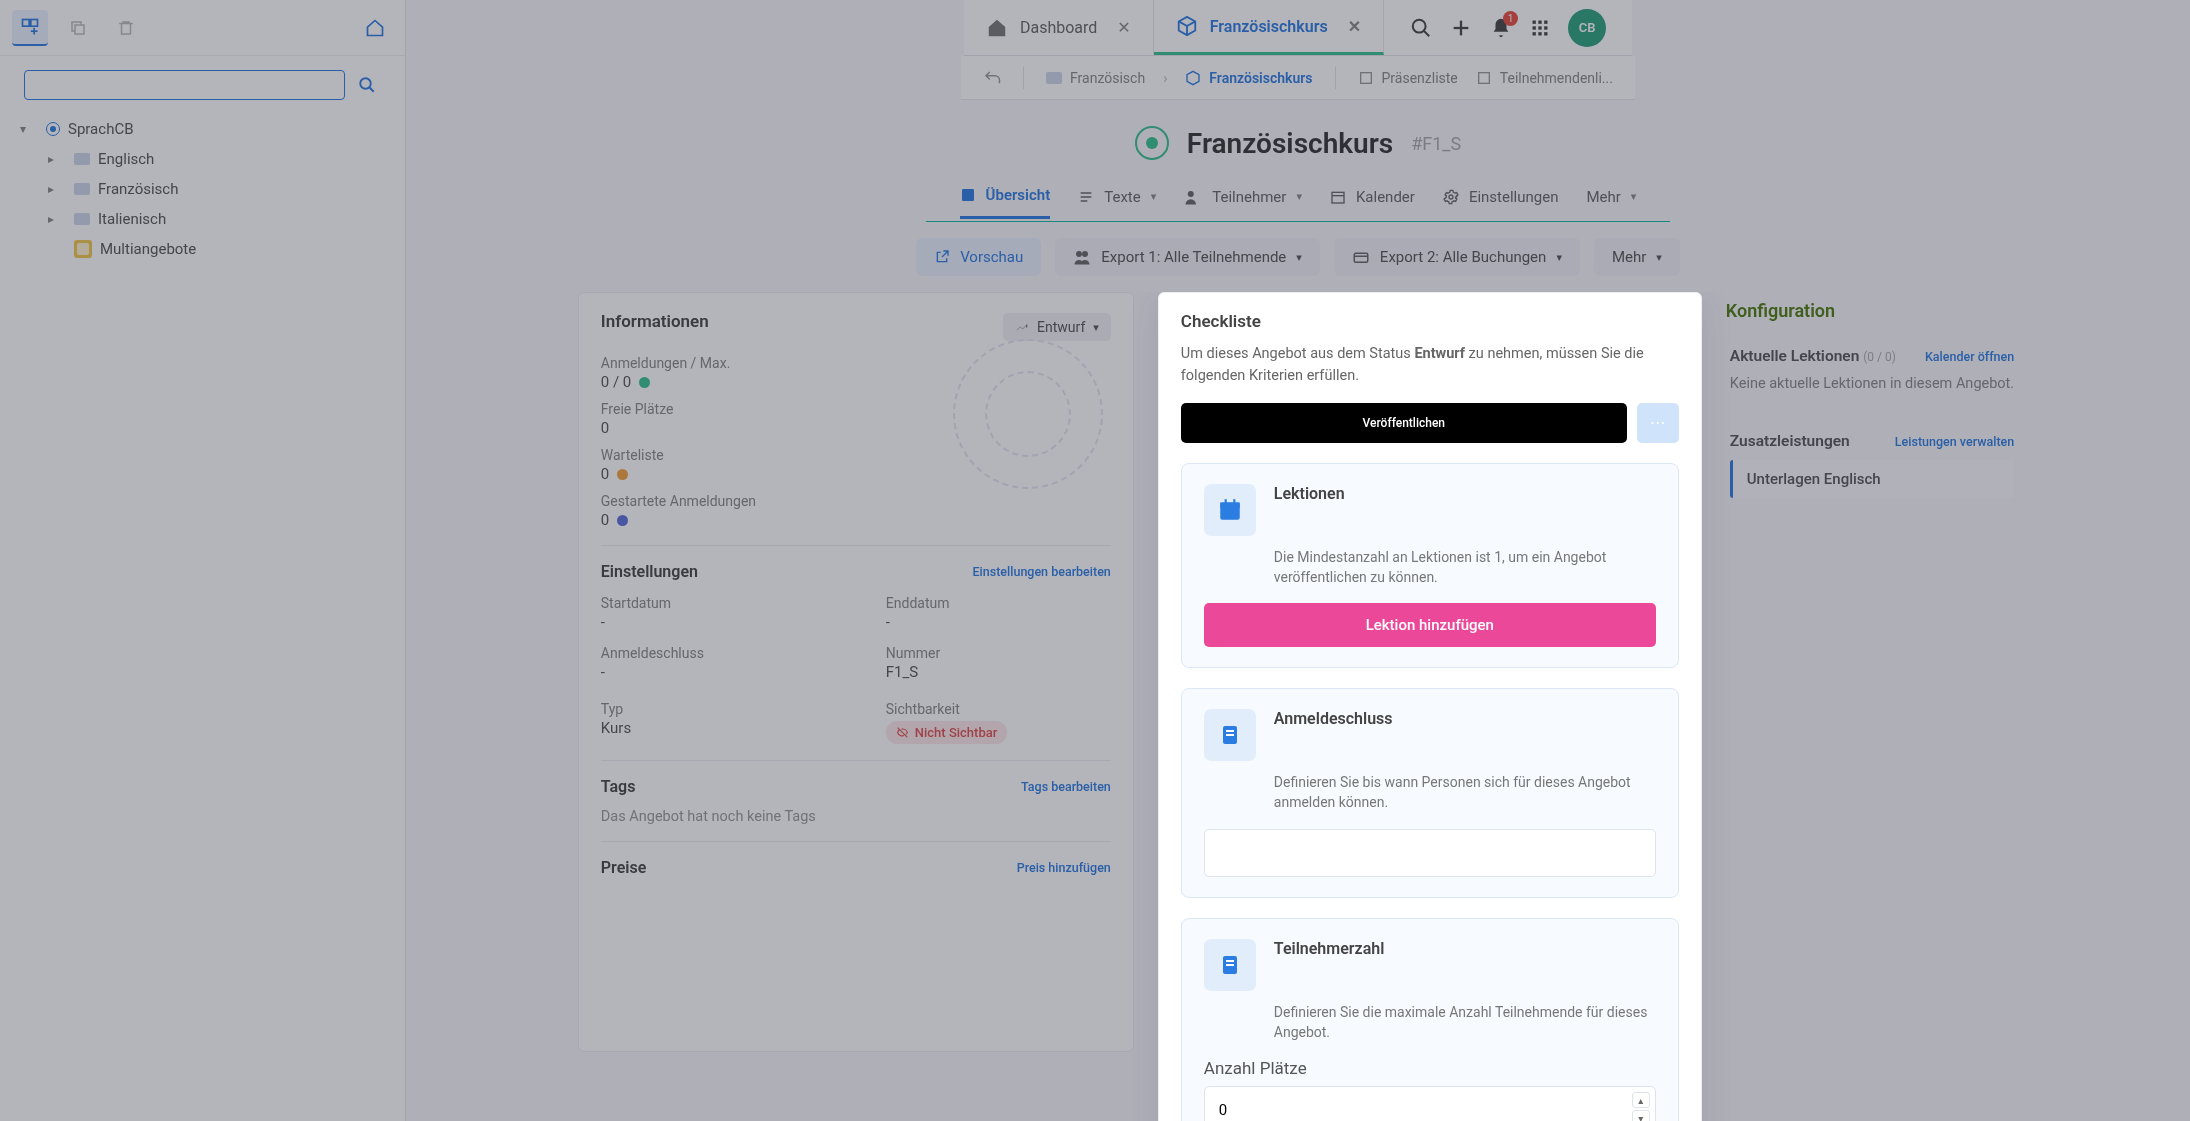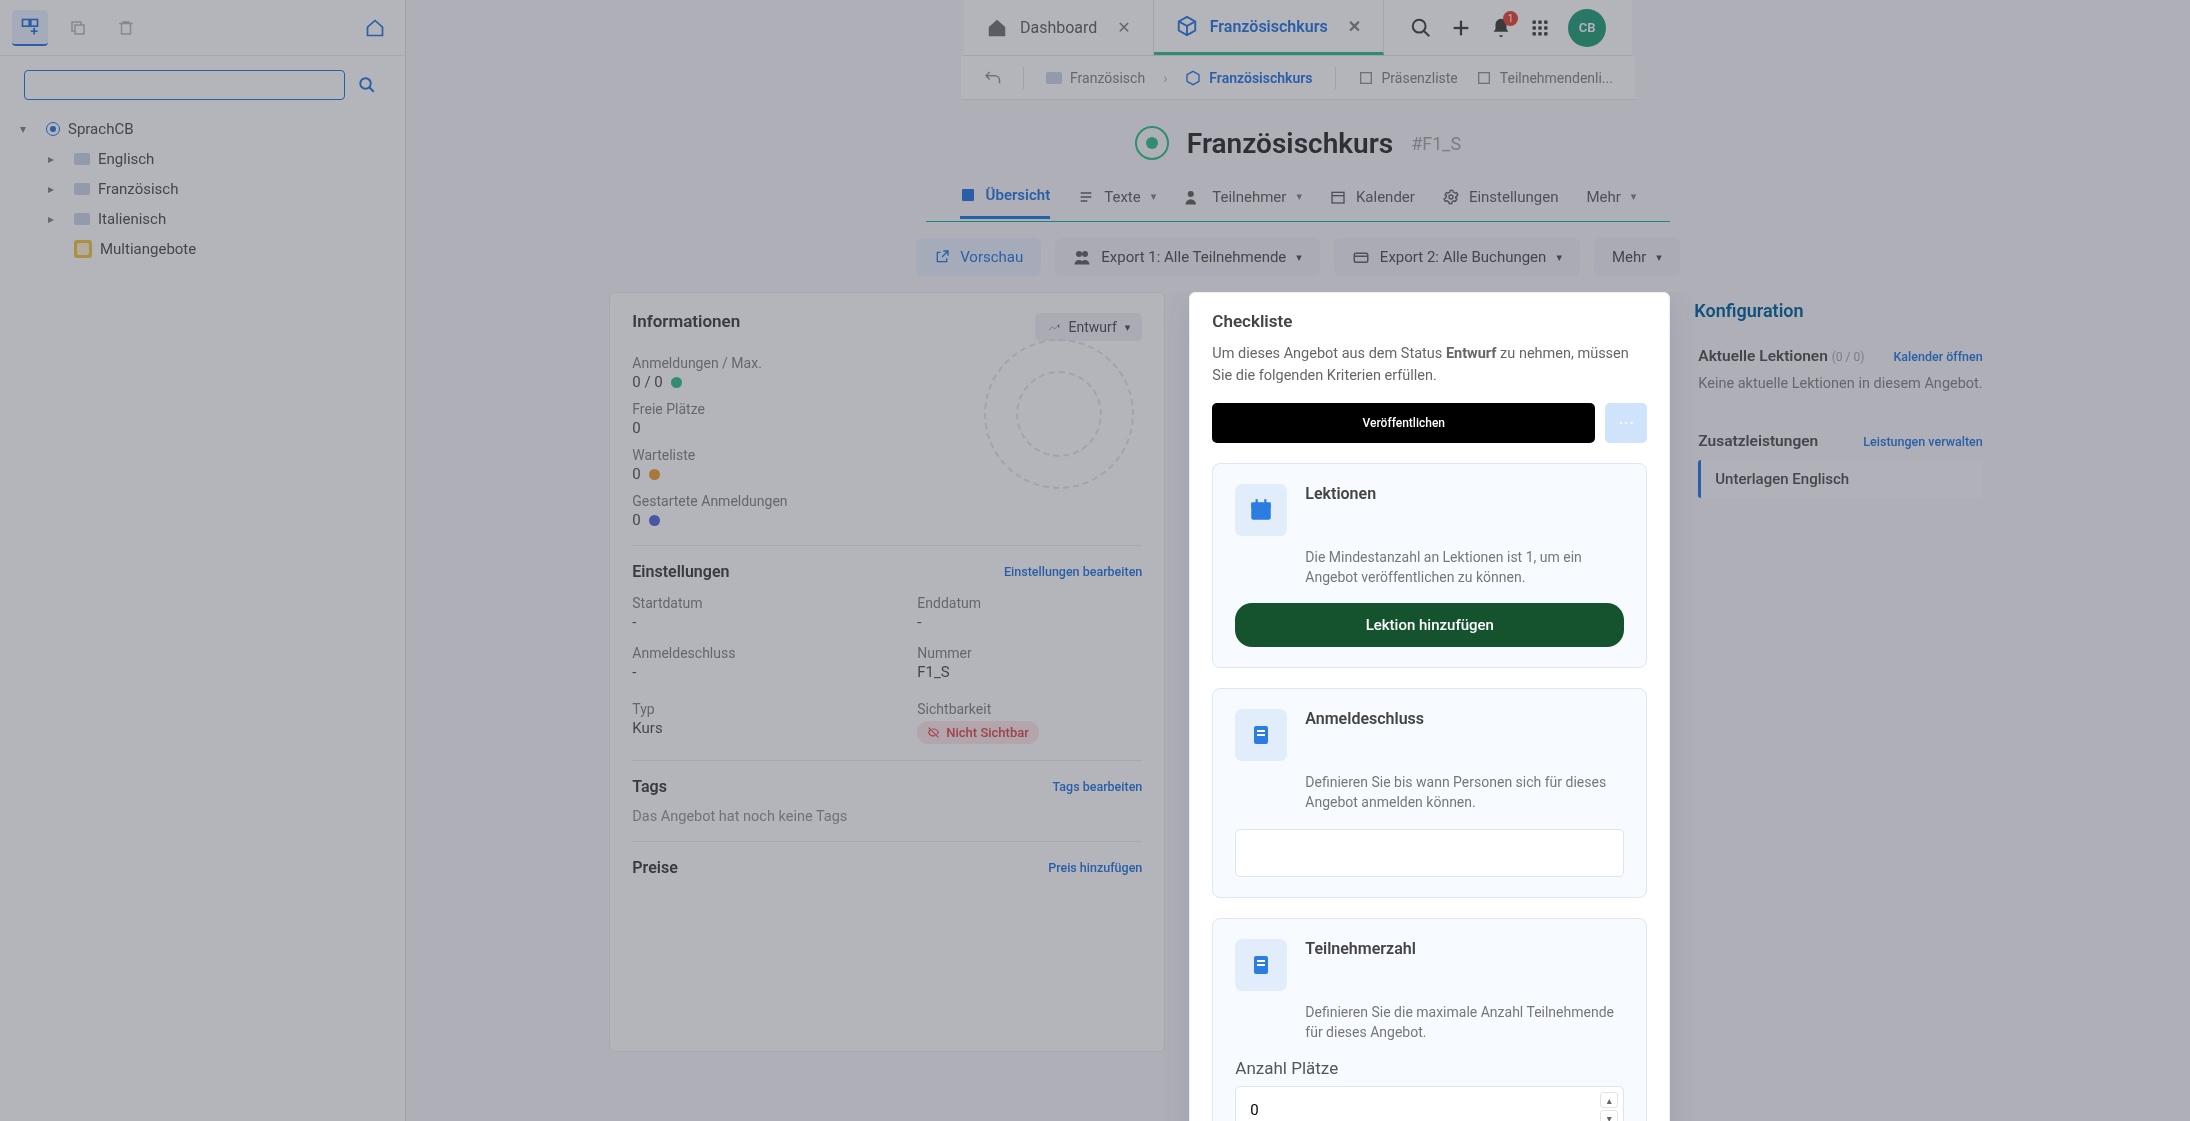--- a/index.html
+++ b/index.html
@@ -60,61 +60,61 @@
   .subtab.active { color:#2b7de1; font-weight:600; border-bottom:3px solid #2b7de1; }
   .subtab .chev-d { font-size:11px; color:#888; }
 
   .action-row { display:flex; align-items:center; gap:14px; padding:16px 34px; }
   .chip { display:flex; align-items:center; gap:10px; padding:10px 18px; background:#f0f1f4; border-radius:6px; font-size:15px; color:#555; }
   .chip.active { background:#eaf2fd; color:#2b7de1; }
   .chip .chev-d { font-size:11px; }
 
   .content-cols { display:flex; gap:24px; padding:0 34px 24px 34px; flex:1; overflow:hidden;}
   .col-left { width:556px; }
-  .col-mid { width:481px; }
+  .col-mid { width:544px; }
   .col-right { flex:1; }
   .panel { background:#fff; border:1px solid #eceef2; border-radius:6px; padding:18px 22px; margin-bottom:18px; position:relative; z-index:1; }
   .panel.raised { z-index:10; box-shadow:0 8px 32px rgba(50,60,90,0.12); }
   .panel h3 { margin:0 0 12px 0; font-size:17px; font-weight:600; color:#444; }
   .panel .head-row { display:flex; align-items:center; justify-content:space-between; margin-bottom:12px; }
   .panel .act-link { font-size:12.5px; color:#2b7de1; font-weight:500; }
 
   .status-chip { display:flex; align-items:center; gap:8px; background:#f1f2f5; border-radius:5px; padding:6px 12px; font-size:14px; color:#555; }
   .info-block { margin:10px 0; }
   .info-lbl { font-size:14px; color:#888; }
   .info-val { font-size:15px; color:#555; margin-top:2px; display:flex; align-items:center; gap:8px; }
   .dot { width:11px; height:11px; border-radius:50%; display:inline-block; }
   .dot.green{background:#35c48f;} .dot.orange{background:#f2a13a;} .dot.blue{background:#5b6fd8;}
   .two-col { display:flex; gap:60px; }
   .two-col > div { flex:1; }
   .not-visible-badge { display:inline-flex; align-items:center; gap:6px; background:#fde8e8; color:#e05050; font-size:13px; padding:4px 10px; border-radius:12px; font-weight:500;}
   .hr { border:none; border-top:1px solid #eceef2; margin:16px 0; }
   .donut-ph { position:absolute; right:30px; top:46px; width:150px; height:150px; border:2px dashed #e2e6ee; border-radius:50%; }
   .donut-ph::after{content:"";position:absolute;inset:30px;border:2px dashed #e2e6ee;border-radius:50%;}
 
-  .col-right h4 { font-size:18px; font-weight:600; color:#0369a1; margin:8px 0 16px 0;}
+  .col-right h4 { font-size:18px; font-weight:600; color:#4d7c0f; margin:8px 0 16px 0;}
   .right-sec { padding:10px 4px 6px 4px; }
   .right-sec .sec-head { display:flex; justify-content:space-between; align-items:center; margin-bottom:10px;}
   .right-sec .sec-title { font-size:15.5px; font-weight:600; color:#555;}
   .right-sec .sub { font-size:12px; color:#aaa; font-weight:400;}
   .right-sec .sec-link { font-size:12.5px; color:#2b7de1; font-weight:500;}
   .right-sec .empty { font-size:14.5px; color:#888; margin:6px 0 24px 0;}
   .extra-item { border-left:3px solid #2b7de1; padding:10px 14px; background:#fbfbfd; font-size:15px; color:#555; font-weight:500; border-radius:3px; margin-bottom:20px;}
 
   
   .panel .check-intro { font-size:14.5px; color:#666; line-height:1.5; margin-bottom:16px; }
   .pub-row { display:flex; gap:10px; margin-bottom:20px;}
   .pub-btn { flex:1; background:#000000; color:#fff; border-radius:5px; padding:13px 0; text-align:center; font-size:12px; font-weight:500; }
   .pub-more { width:42px; background:#cfe4fa; border-radius:5px; display:flex; align-items:center; justify-content:center; color:#fff; }
   .check-card { border:1.5px solid #dbe7f7; background:#f7fbff; border-radius:8px; padding:20px 22px; margin-bottom:20px; }
   .check-card .cc-head { display:flex; gap:18px; margin-bottom:16px; }
   .cc-icon { width:52px; height:52px; background:#e2edfb; border-radius:7px; display:flex; align-items:center; justify-content:center; color:#2b7de1; font-size:22px; flex:none;}
   .cc-title { font-size:16px; font-weight:600; color:#444; margin-bottom:4px; }
   .cc-desc { font-size:14px; color:#777; line-height:1.45;margin-top:44px; }
-  .cc-btn { background:#14532d; color:#fff; border-radius:17px; padding:13px 4px; text-align:center; font-size:15px; font-weight:500; }
+  .cc-btn { background:#ec4899; color:#fff; border-radius:5px; padding:13px 4px; text-align:center; font-size:15px; font-weight:500; }
   .cc-input { width:100%; border:1px solid #dfe4ec; border-radius:5px; height:48px; padding:0 14px; font-size:15px; outline:none;}
   .spin-wrap { position:relative; }
   .spin-btns { position:absolute; right:6px; top:6px; display:flex; flex-direction:column; gap:2px; }
   .spin-btns div { width:18px; height:16px; display:flex; align-items:center; justify-content:center; font-size:10px; color:#666; border:1px solid #dfe4ec; border-radius:3px; }
   .cc-label { font-size:17px; color:#555; margin-bottom:8px; }
 
   svg { display:block; }
 </style>
 </head>
 <body>

